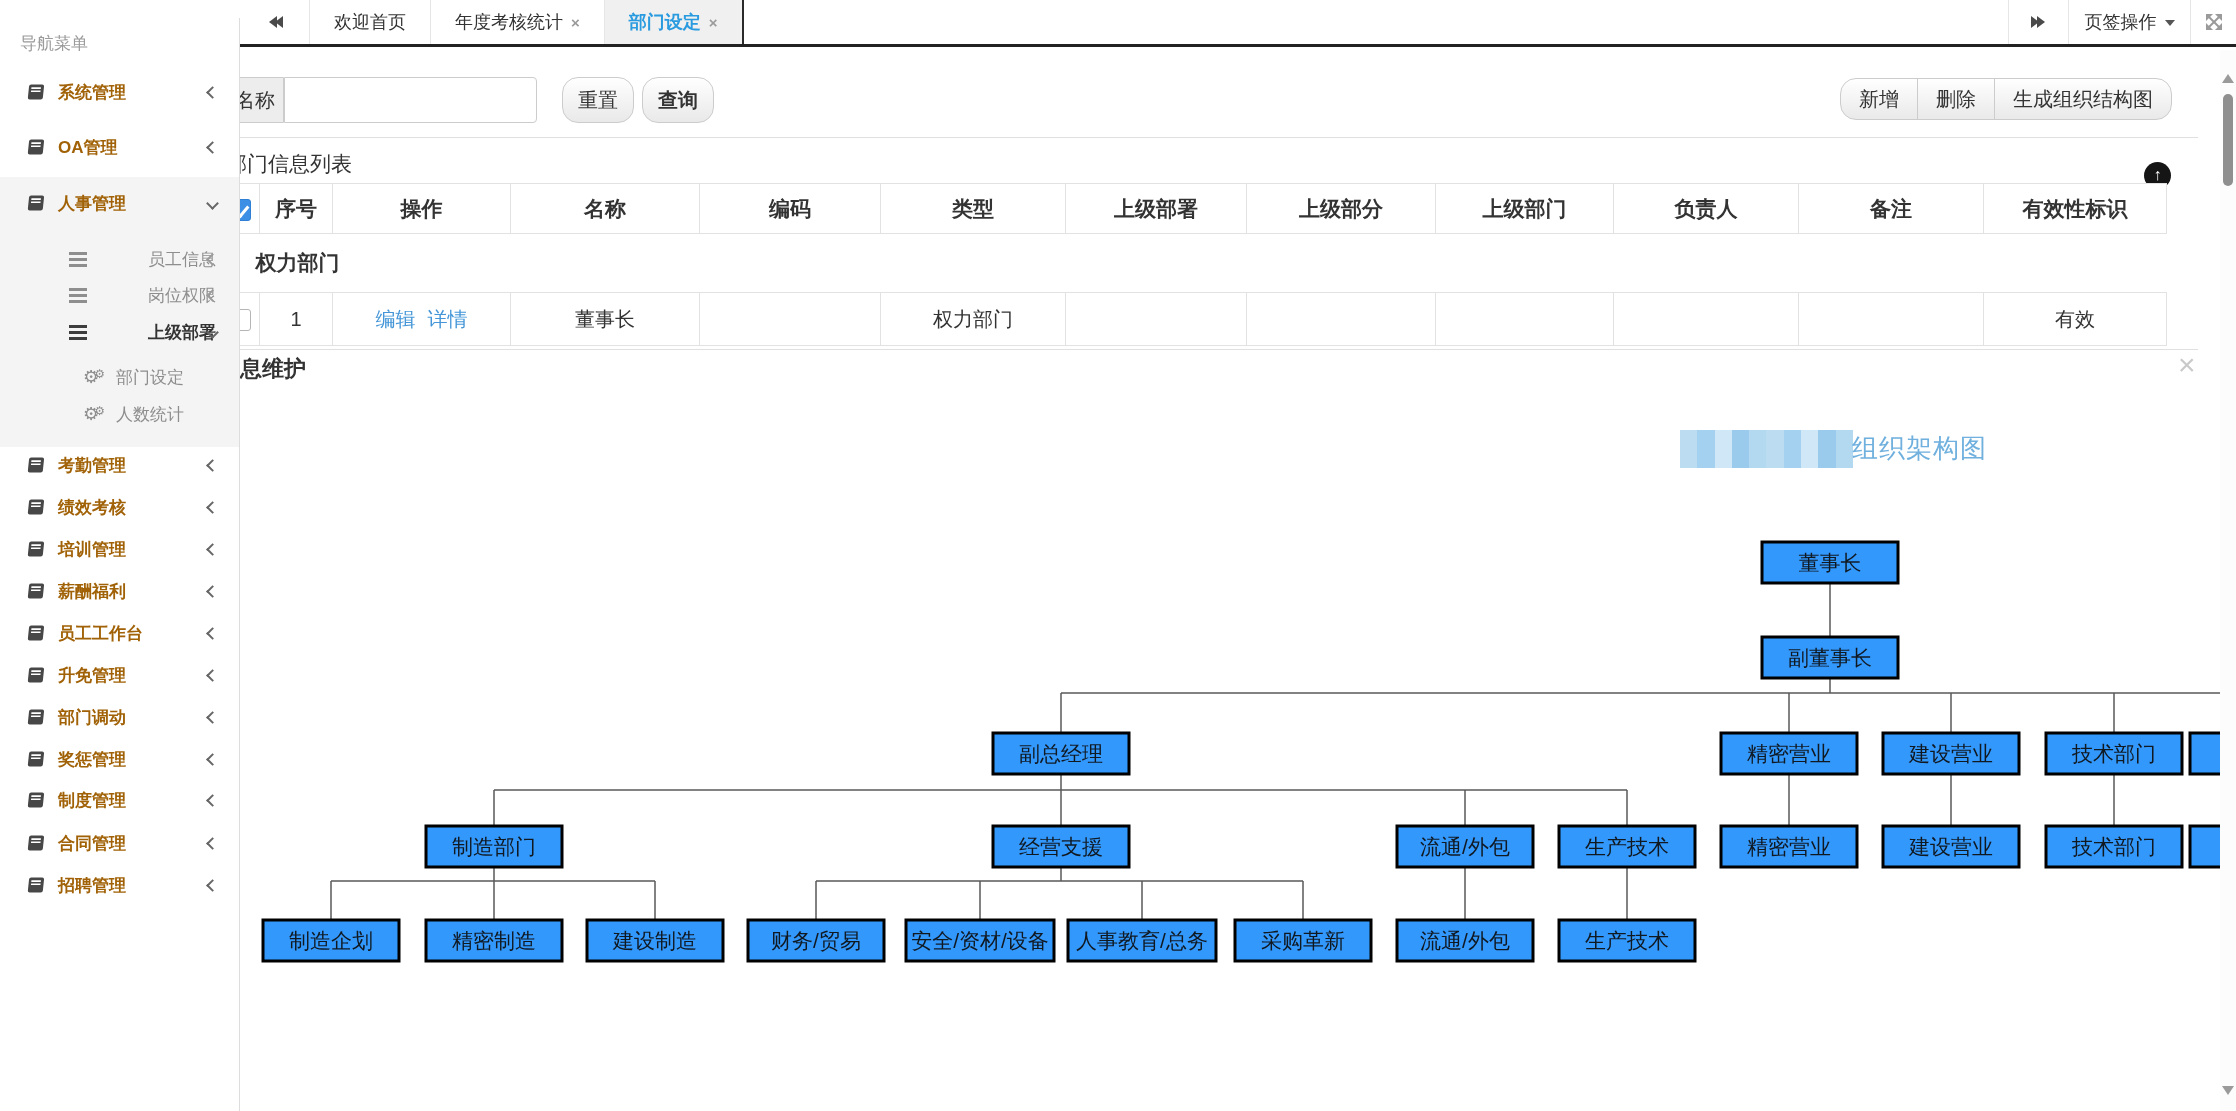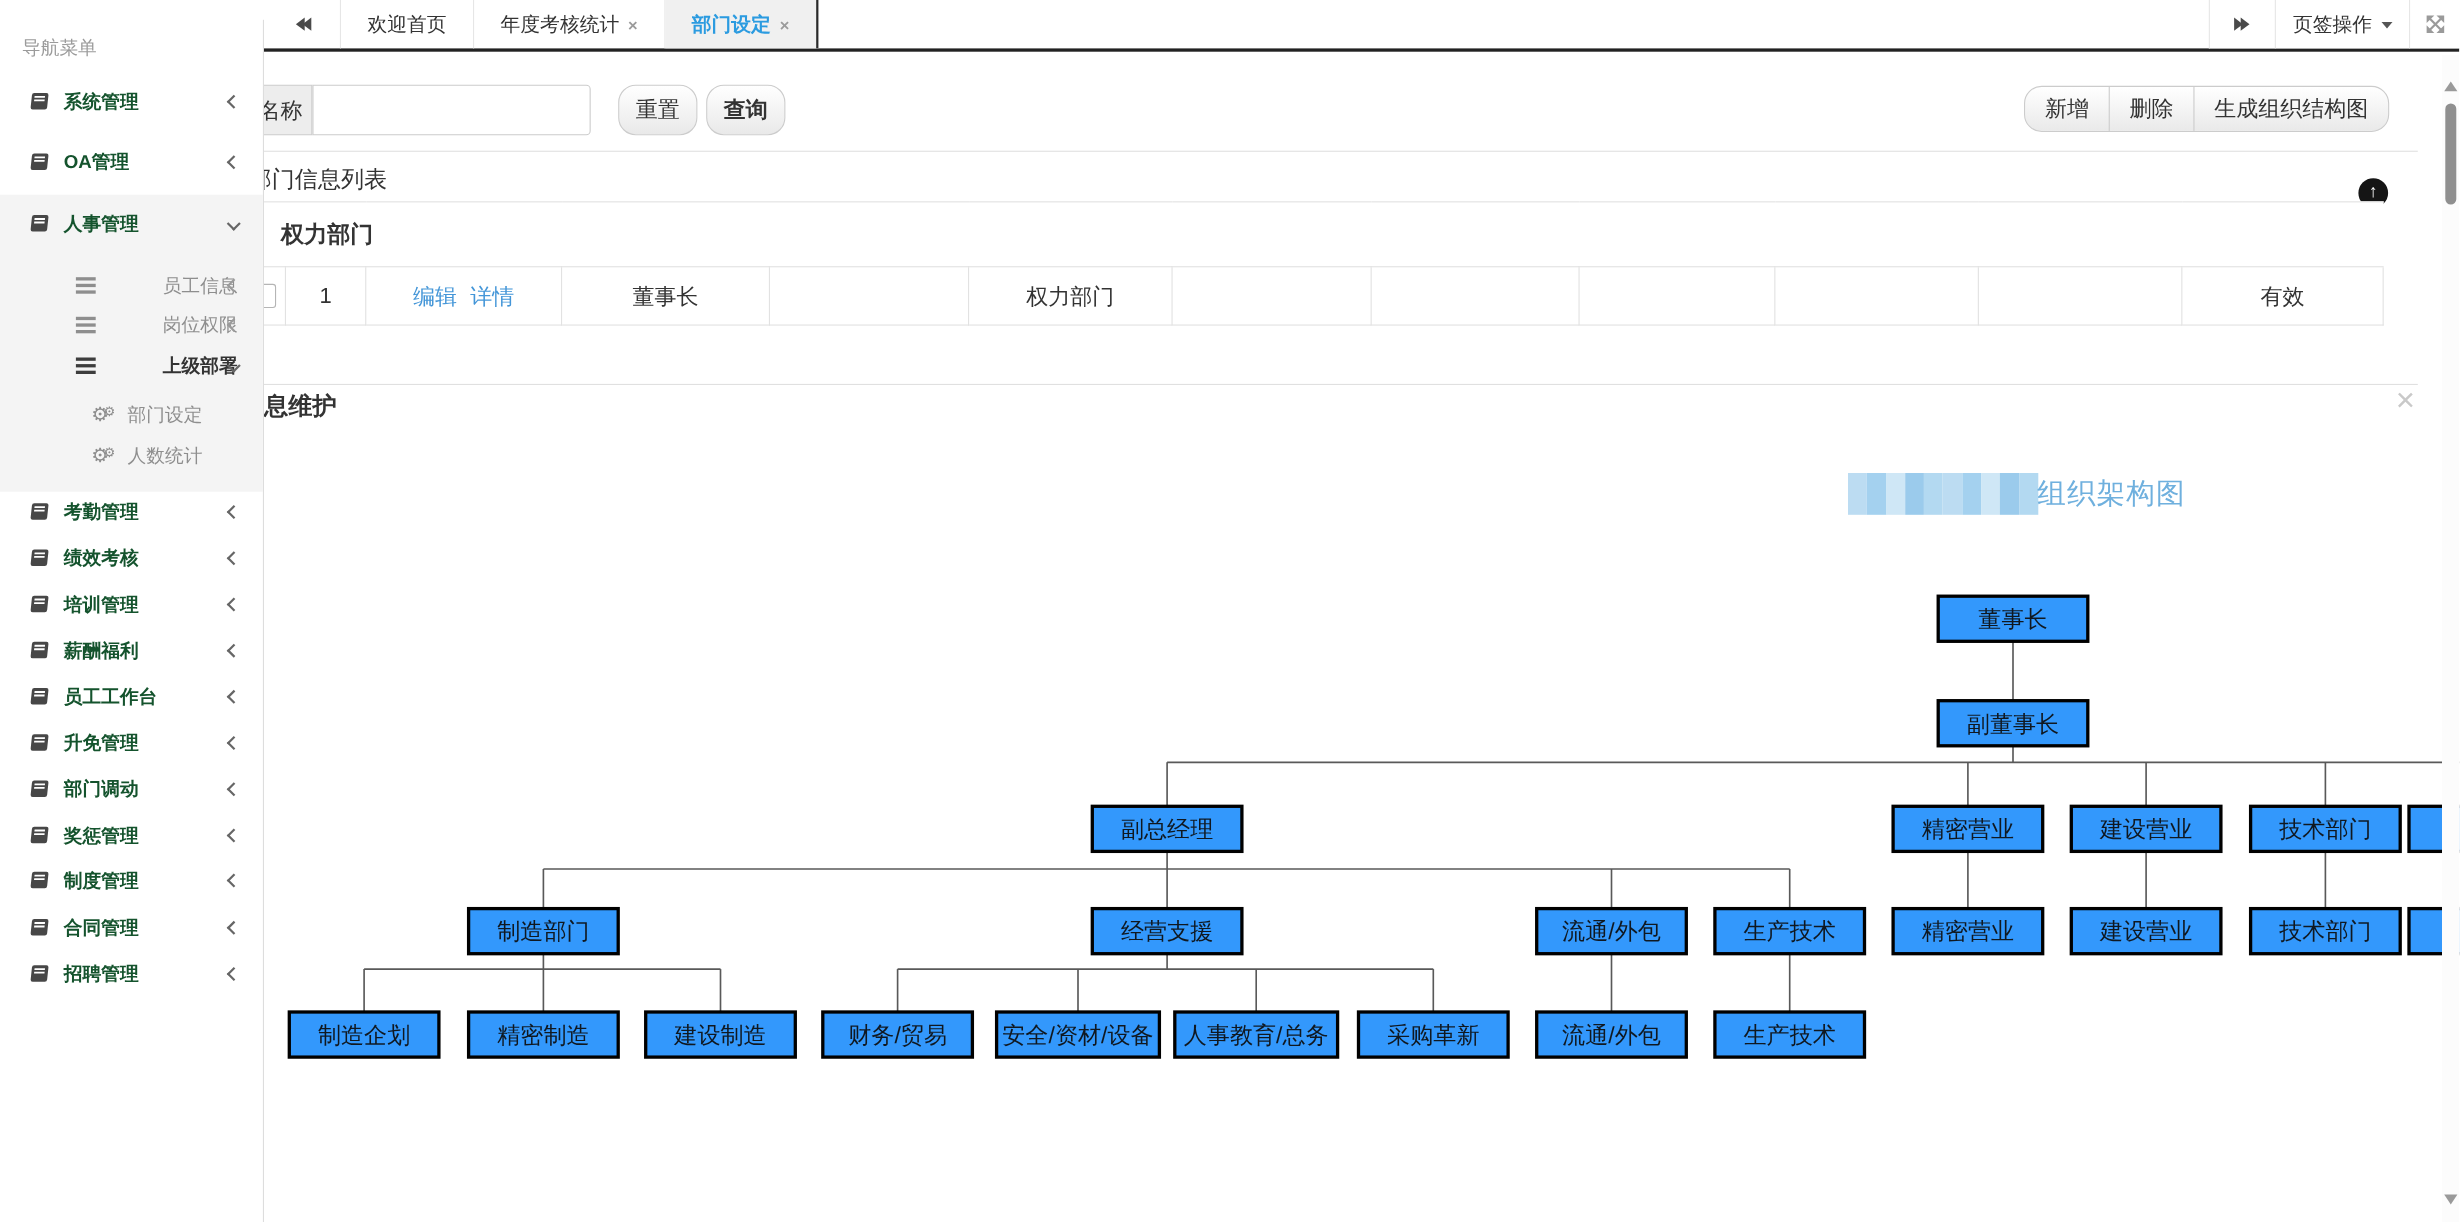--- a/index.html
+++ b/index.html
@@ -8,21 +8,21 @@
   .app { position:relative; width:2236px; height:1111px; background:#fff; overflow:hidden; }
 
   
   .sidebar { position:absolute; left:0; top:0; width:240px; height:1111px; background:#fff;
              border-right:1px solid #ddd; z-index:20;margin-top:18px; }
   .sb-header { position:absolute; left:20px; top:14px; font-size:17px; color:#9b9b9b; }
   .sb-groupbg { position:absolute; left:0; top:159px; width:239px; height:270px; background:#f4f4f4; }
   .sb-item { position:absolute; left:0; width:239px; height:40px; display:flex; align-items:center; cursor:pointer; }
   .sb-item .ico { display:inline-flex; width:24px; justify-content:center; margin-left:24px; flex:none; }
   .sb-item .lbl { margin-left:10px; font-size:17px; white-space:nowrap; }
-  .lv1 .lbl { color:#14532d; font-weight:700; }
+  .lv1 .lbl { color:#a16207; font-weight:700; }
   .lv2 { padding-left:42px;gap:48px; }
   .lv2 .lbl { color:#8e8e8e; font-weight:400; }
   .lv2.on .lbl { color:#333; font-weight:700; }
   .lv3 { padding-left:58px; }
   .lv3 .lbl { color:#8e8e8e; }
   .chev { position:absolute; right:22px; width:9px; height:9px; border:solid #666; border-width:0 2px 2px 0; }
   .chev.left { transform:rotate(135deg); }
   .chev.down { transform:rotate(45deg); }
   .chev.gray { border-color:#9b9b9b; }
   .bars { width:18px; height:3px; background:#8e8e8e; box-shadow:0 6px 0 #8e8e8e, 0 12px 0 #8e8e8e; margin-bottom:12px; }
@@ -414,20 +414,36 @@
         <col style="width:181px">
           <col style="width:185px">
           <col style="width:181px">
           <col style="width:189px">
         <col style="width:178px">
           <col style="width:185px">
           <col style="width:185px">
           <col style="width:183px">
       </colgroup>
       <tbody>
+          <tr>
+        <th>
+              <div class="cellcut"><span class="cb checked"></span></div>
+            </th>
+        <th>序号</th>
+        <th>操作</th>
+        <th>名称</th>
+        <th>编码</th>
+        <th>类型</th>
+        <th>上级部署</th>
+        <th>上级部分</th>
+        <th>上级部门</th>
+        <th>负责人</th>
+        <th>备注</th>
+        <th>有效性标识</th>
+      </tr>
       <tr class="group">
         <td colspan="12">权力部门</td>
       </tr>
       <tr>
         <td>
               <div class="cellcut"><span class="cb empty"></span></div>
             </td>
         <td>1</td>
         <td>
           <span class="link">编辑</span><span class="link">详情</span>

